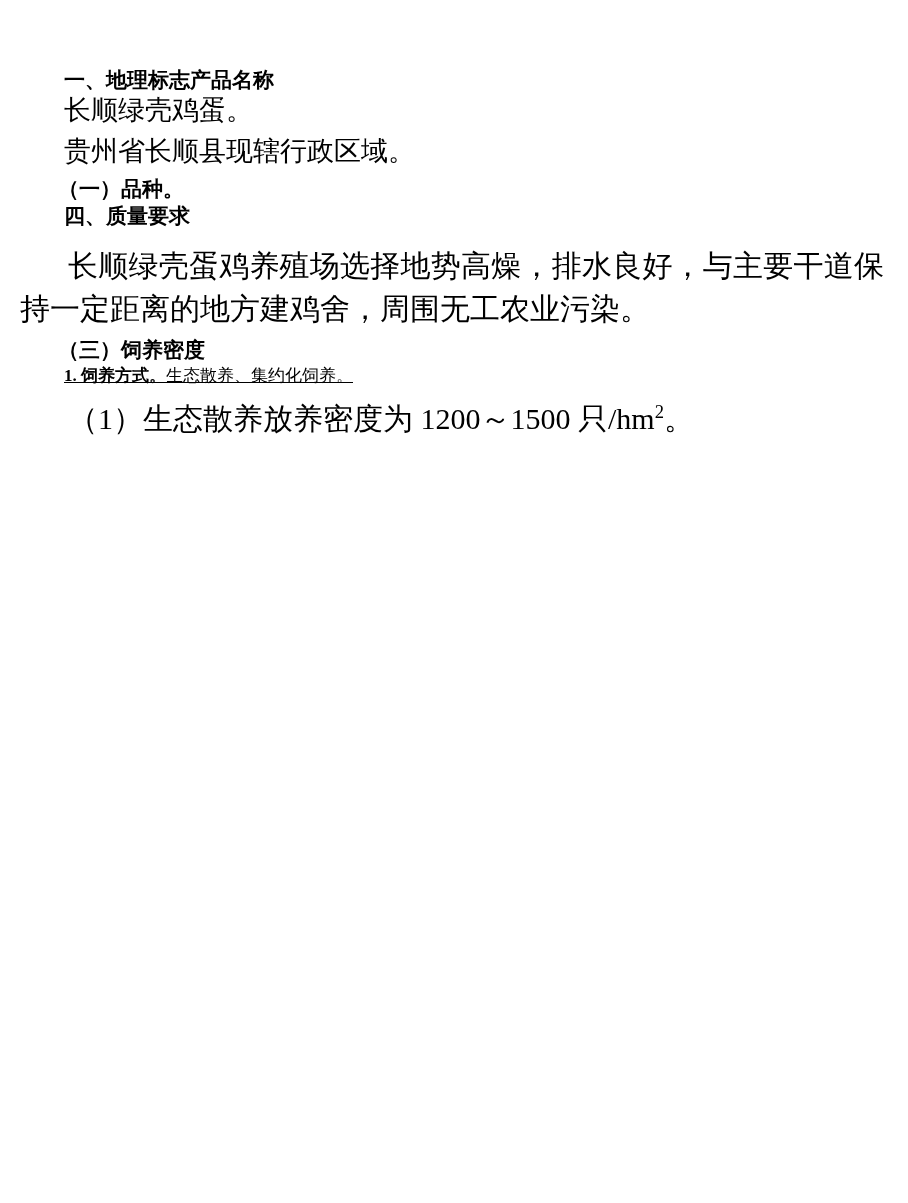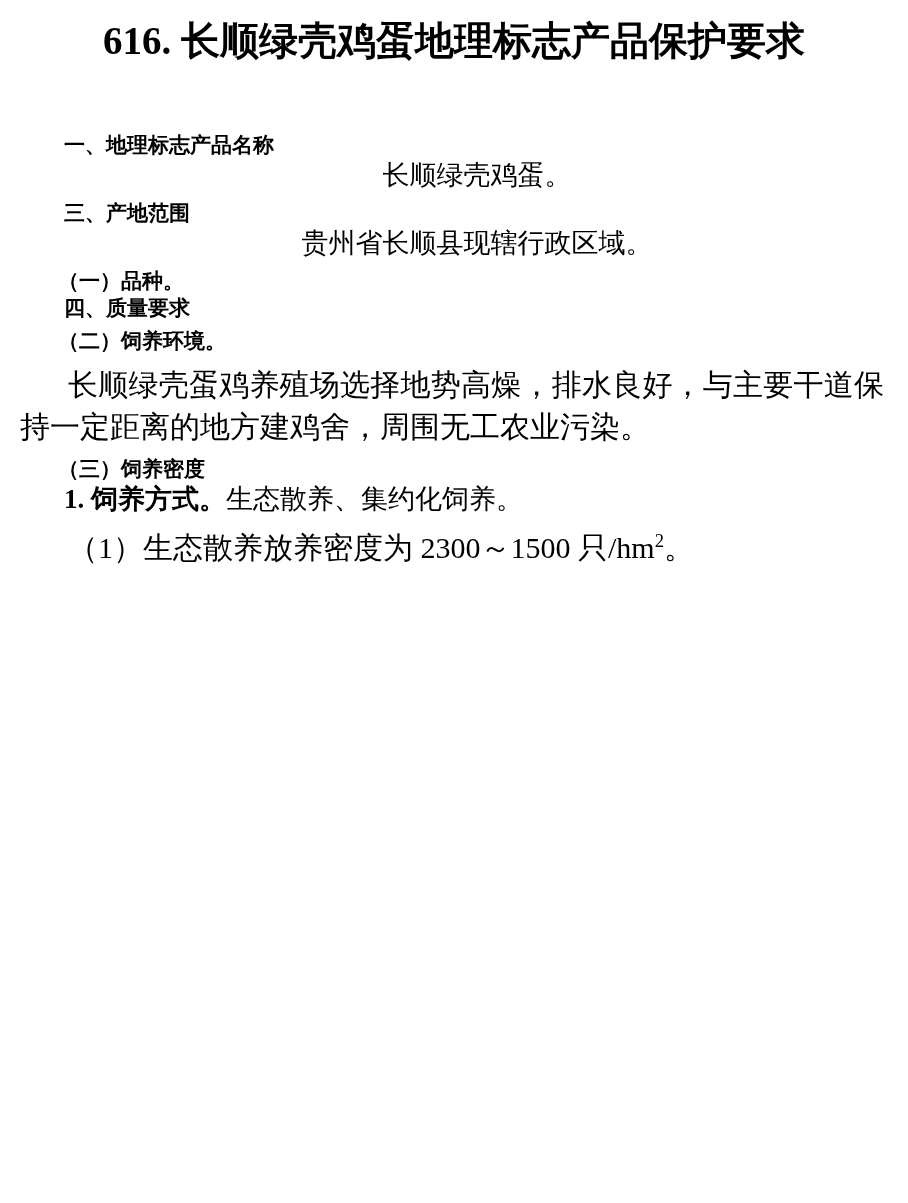--- a/index.html
+++ b/index.html
@@ -45,82 +45,79 @@
   }
   .heading-tight {
     padding-left: 40px;
   }
   .body-line {
     font-family: "Liberation Serif", "DejaVu Serif", serif;
     font-size: 27px;
     line-height: 1.0;
     margin: 0 0 14px 0;
     padding-left: 46px;
-    text-align: center;
   }
   .para {
     font-family: "Liberation Serif", "DejaVu Serif", serif;
     font-size: 30px;
     line-height: 1.42;
     margin: 0 0 10px 0;
     text-align: justify;
     text-justify: inter-ideograph;
     text-indent: 48px;
     padding: 0 6px 0 2px;
   }
   .para-noindent {
     text-indent: 0;
   }
   .mix-heading {
     font-family: "Liberation Serif", "DejaVu Serif", serif;
-    font-size: 27px;
+    font-size: 17px;
     line-height: 1.0;
     margin: 0 0 14px 0;
     padding-left: 46px;
+    text-decoration: underline;
   }
   .mix-heading b {
     font-weight: bold;
   }
   .gap-6 { height: 6px; }
   sup {
     font-size: 0.62em;
     vertical-align: super;
     line-height: 0;
   }
 </style>
 </head>
 <body>
 
 <div class="page">
 
-  <h1 class="doc-title">616. 长顺绿壳鸡蛋地理标志产品保护要求</h1>
 
   <div class="spacer-after-title"></div>
 
   <div class="heading">一、地理标志产品名称</div>
   <div class="body-line">长顺绿壳鸡蛋。</div>
 
 
-  <div class="heading">三、产地范围</div>
   <div class="body-line">贵州省长顺县现辖行政区域。</div>
 
   <div class="heading heading-tight">（一）品种。</div>
 
   <div class="heading">四、质量要求</div>
   <div class="gap-6"></div>
 
-  <div class="heading heading-tight">（二）饲养环境。</div>
   <div class="gap-6"></div>
   <div class="para">长顺绿壳蛋鸡养殖场选择地势高燥，排水良好，与主要干道保持一定距离的地方建鸡舍，周围无工农业污染。</div>
 
   <div class="heading heading-tight">（三）饲养密度</div>
 
   <div class="mix-heading">
     <b>1. 饲养方式。</b><span>生态散养、集约化饲养。</span>
   </div>
 
 
   <div class="para para-noindent" style="text-indent:48px">
-    <span>（1）生态散养放养密度为 2300～1500 只/hm</span><sup>2</sup><span>。</span>
+    <span>（1）生态散养放养密度为 1200～1500 只/hm</span><sup>2</sup><span>。</span>
   </div>
 
 
 </div>
 
 </body></html>

